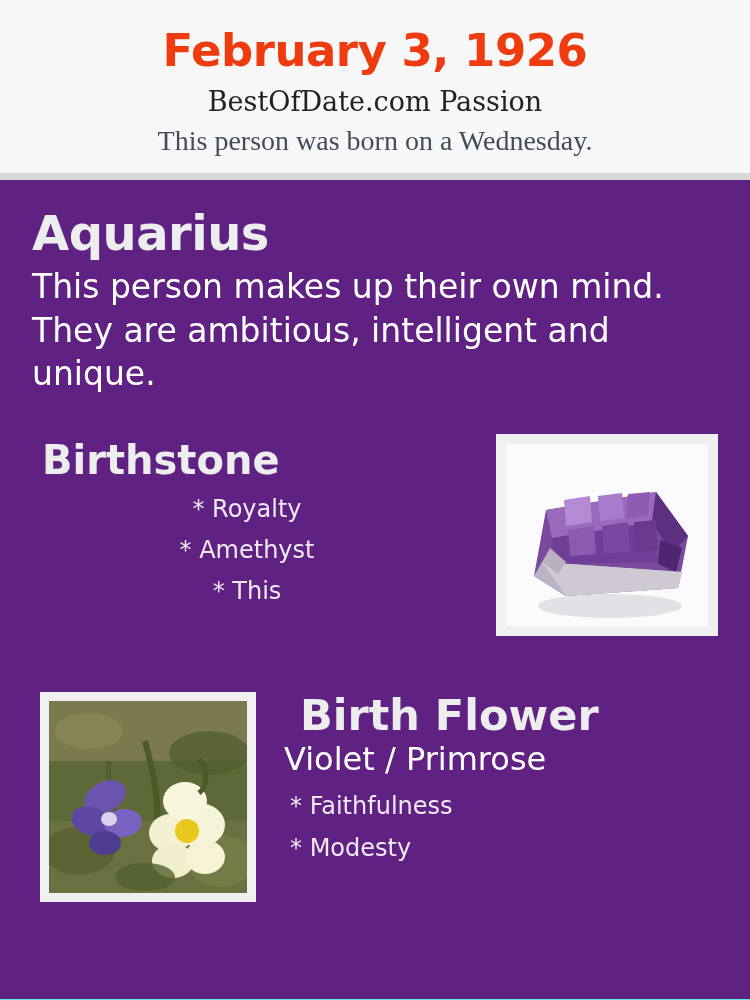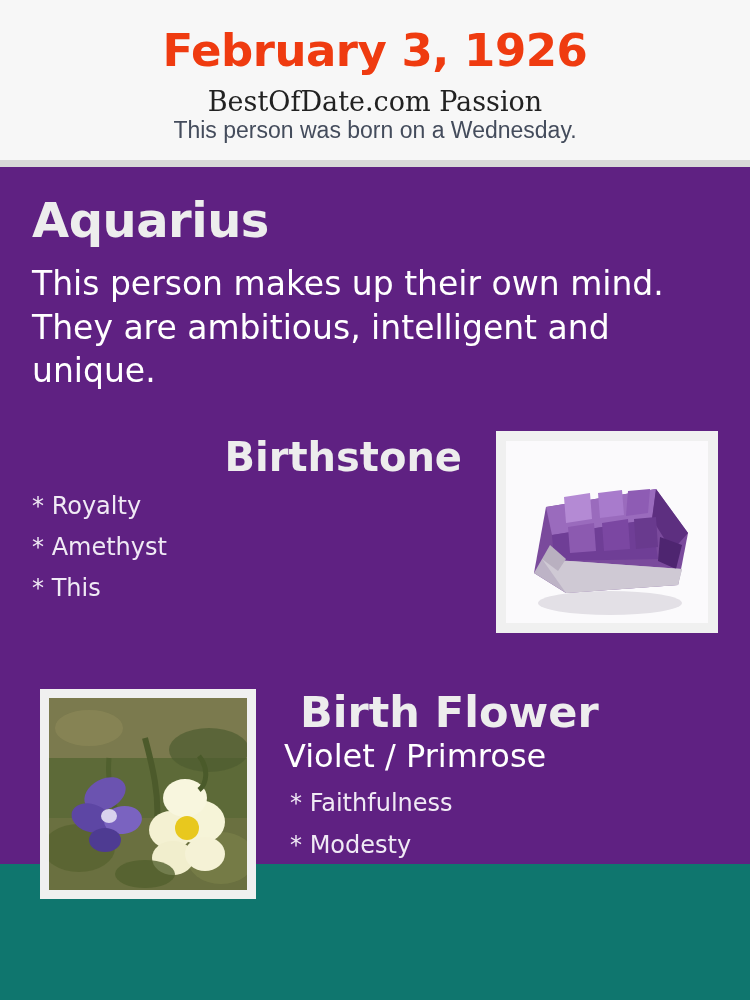--- a/index.html
+++ b/index.html
@@ -7,21 +7,21 @@
     width: 750px;
     height: 1000px;
     background: #ffffff;
     font-family: "DejaVu Sans", sans-serif;
     overflow: hidden;
   }
   .page {
     width: 750px;
     height: 1000px;
     position: relative;
-    background: #0f766e;
+    background: #5eead4;
   }
 
   
   .header {
     background: #f7f7f7;
     padding: 26px 20px 16px 20px;
     text-align: center;
   }
   .header-date {
     color: #ef3b10;
@@ -31,80 +31,81 @@
     letter-spacing: -0.5px;
   }
   .header-site {
     color: #222222;
     font-size: 27px;
     margin-top: 10px;
     font-family: "DejaVu Serif", serif;
   }
   .header-sub {
     color: #444c5c;
-    font-size: 23px;
-    font-family: Liberation Sans, sans-serif;
+    font-size: 28px;
+    margin-top: 8px;
+    font-family: Liberation Serif, serif;
   }
   .header-rule {
     height: 7px;
     background: #d8d8d8;
     width: 100%;
   }
 
   
   .body {
     background: #5f2182;
     padding: 26px 32px 40px 32px;
-    height: 697px;
+    height: 819px;
     position: relative;
     color: #ffffff;
   }
 
   .zodiac-title {
     font-size: 48px;
     font-weight: bold;
     color: #ededed;
     line-height: 1.15;
     letter-spacing: -0.5px;
   }
   .zodiac-desc {
     font-size: 33px;
     line-height: 1.33;
     color: #ffffff;
-    margin-top: 14px;
+    margin-top: 4px;
     max-width: 660px;
   }
 
   
   .stone-section {
     margin-top: 42px;
     position: relative;
     min-height: 212px;
   }
   .stone-text {
     width: 430px;
   }
   .section-title {
     font-size: 40px;
     font-weight: bold;
     color: #ededed;
     line-height: 1.1;
     padding-left: 10px;
-    text-align: right;
   }
   .section-sub {
     font-size: 31px;
     color: #ffffff;
     line-height: 1.2;
     margin-top: 4px;
   }
   .bullet {
     font-size: 24px;
     color: #f0eaf5;
     margin-top: 13px;
+    text-align: center;
   }
   .stone-img-frame {
     position: absolute;
     right: 0px;
     top: -4px;
     width: 222px;
     height: 202px;
     background: #f0f0f0;
     padding: 10px;
   }

